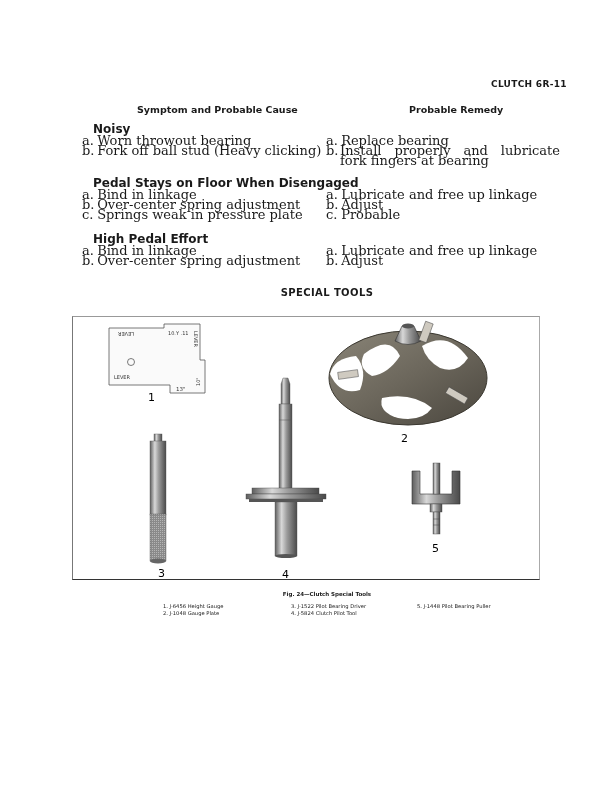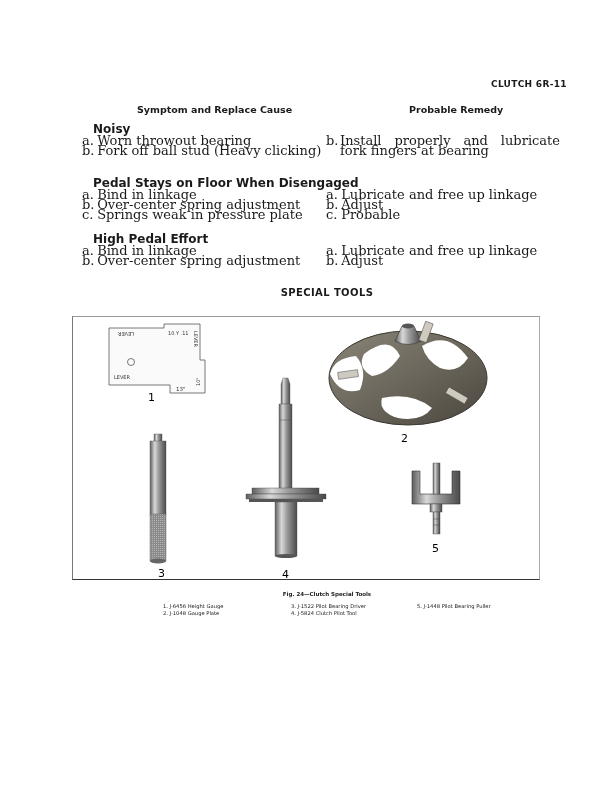--- a/index.html
+++ b/index.html
@@ -17,29 +17,30 @@
     .frame { left: 72px; top: 316px; width: 466px; height: 262px; border-left: 1px solid #777; border-top: 1px solid #999; border-right: 1.5px solid #aaa; border-bottom: 1.5px solid #333; }
     .num { font-family: "DejaVu Sans", sans-serif; font-size: 11px; color: #111; }
     .caption { left: 0; width: 612px; top: 591px; text-align: center; font-size: 5.5px; font-weight: bold; }
     .legend { font-size: 5.2px; line-height: 7px; white-space: nowrap; }
   </style>
 </head>
 <body>
 
 <div class="abs sans running-head">CLUTCH 6R-11</div>
 
-<div class="abs sans col-head" style="left:116px;">Symptom and Replace Cause</div>
+<div class="abs sans col-head" style="left:116px;">Symptom and Probable Cause</div>
 <div class="abs sans col-head" style="left:388px;">Probable Remedy</div>
 
 <div class="abs sans sect" style="top:122px;">Noisy</div>
 <div class="abs serif" style="left:82px; top:136px;">
   <div class="item"><span class="lbl">a.</span> <span>Worn throwout bearing</span></div>
   <div class="item"><span class="lbl">b.</span> <span>Fork off ball stud (Heavy clicking)</span></div>
 </div>
 <div class="abs serif" style="left:326px; top:136px;">
+  <div class="item"><span class="lbl">a.</span> <span>Replace bearing</span></div>
   <div class="item" style="display:flex;">
       <span class="lbl" style="flex:none;">b.</span>
       <span class="remedy-wrap" style="margin-left:3px;">Install properly and lubricate fork fingers at bearing</span>
     </div>
 </div>
 
 <div class="abs sans sect" style="top:176px;">Pedal Stays on Floor When Disengaged</div>
 <div class="abs serif" style="left:82px; top:190px;">
   <div class="item"><span class="lbl">a.</span> <span>Bind in linkage</span></div>
   <div class="item"><span class="lbl">b.</span> <span>Over-center spring adjustment</span></div>

